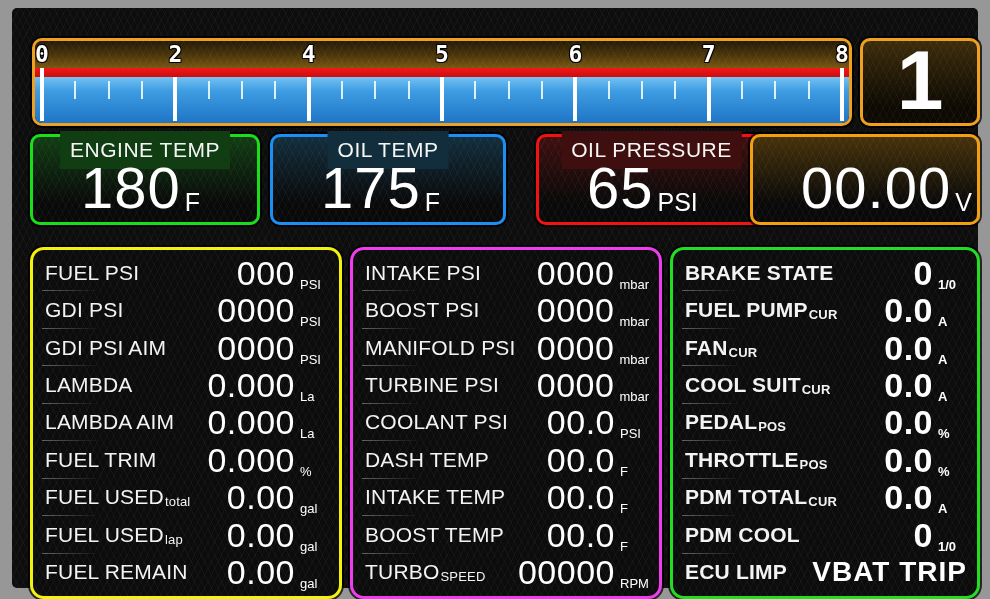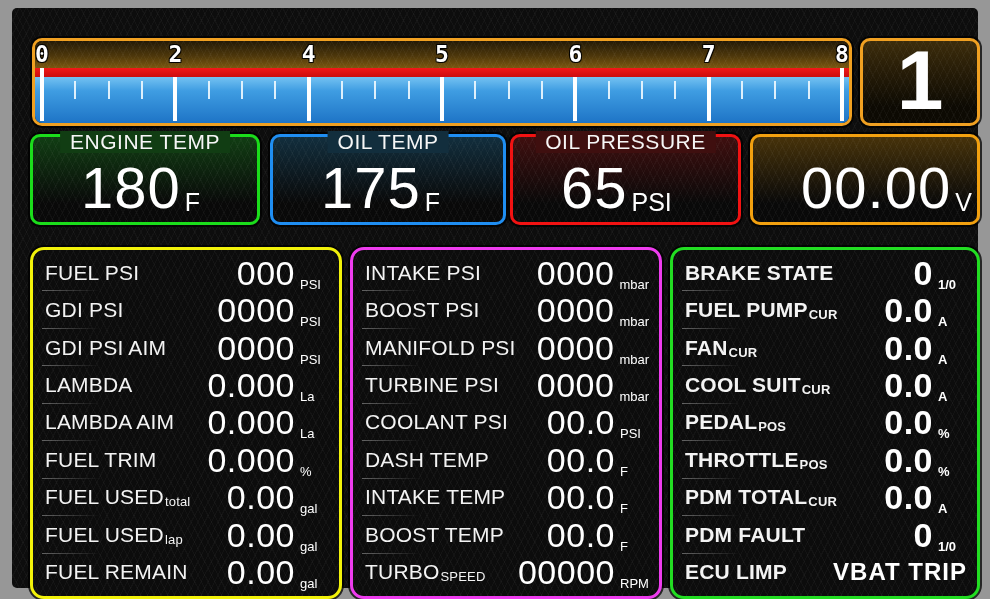--- a/index.html
+++ b/index.html
@@ -38,46 +38,46 @@
             display:flex;align-items:center;justify-content:center;}
   .gear-box span{color:#fff;font-size:84px;font-weight:bold;line-height:1;transform:translateY(-2px);}
 
   
   .gauges{position:absolute;left:0;top:126px;width:100%;height:91px;}
   .gauge{position:absolute;top:0;height:91px;border:3px solid var(--border);border-radius:10px;
          box-shadow:0 0 0 2px rgba(0,0,0,0.75);
          background-image:var(--mesh1),var(--mesh2),linear-gradient(180deg,var(--tint) 0%,#090909 78%);}
   .gauge:nth-child(1){left:18px;width:230px;}
   .gauge:nth-child(2){left:258px;width:236px;}
-  .gauge:nth-child(3){left:498px;width:231px;}
+  .gauge:nth-child(3){left:524px;width:231px;}
   .gauge:nth-child(4){left:738px;width:230px;}
   .gauge-title{position:absolute;top:-6px;left:50%;transform:translateX(-50%);
                font-size:21px;line-height:22px;color:#f6f6f6;white-space:nowrap;
-               padding:0 10px;background-color:var(--tint);letter-spacing:0.5px;}
+               padding:8px 10px;background-color:var(--tint);letter-spacing:0.5px;}
   .gauge-value{position:absolute;left:0;right:0;bottom:5px;text-align:left;color:#fff;
                font-size:58px;line-height:1;letter-spacing:1px;white-space:nowrap;margin-left:48px;}
   .gauge-unit{display:inline-block;font-size:25px;margin-left:4px;transform:translateY(3px);letter-spacing:0;}
 
   
   .panels{position:absolute;left:0;top:227px;width:100%;height:352px;}
   .panel{position:absolute;top:12px;height:352px;border:3px solid var(--border);border-radius:14px;
          box-shadow:0 0 0 2px rgba(0,0,0,0.75);background-color:#0c0c0c;
          background-image:var(--mesh1),var(--mesh2);
          padding:4px 10px 5px 12px;display:flex;flex-direction:column;}
   .panel:nth-child(1){left:18px;width:312px;}
   .panel:nth-child(2){left:338px;width:312px;}
   .panel:nth-child(3){left:658px;width:310px;font-weight:bold;}
   .panel-row{flex:1;display:flex;align-items:center;justify-content:space-between;position:relative;}
   .panel-row + .panel-row::before{content:"";position:absolute;left:-3px;top:-1px;width:58px;height:1px;
          background:linear-gradient(90deg,rgba(200,200,200,0.45),rgba(200,200,200,0));}
   .row-label{font-size:21px;color:#f3f3f3;white-space:nowrap;letter-spacing:0.2px;}
   .row-label .lsub{font-size:13px;display:inline-block;transform:translateY(2px);margin-left:1px;}
   .row-value{display:flex;align-items:baseline;color:#fff;white-space:nowrap;}
   .row-value .num{font-size:34px;line-height:1;letter-spacing:0.5px;}
-  .row-value.text-val .num{font-size:24px;letter-spacing:1px;margin-left:14px;}
+  .row-value.text-val .num{font-size:28px;letter-spacing:1px;margin-left:14px;}
   .row-unit{display:inline-block;font-size:13px;min-width:34px;padding-left:5px;transform:translateY(4px);
             text-align:left;color:#fff;}
 </style>
 </head>
 <body>
 
 <div class="stage">
   <div class="dash">
 
     <div class="rpm-box">
@@ -330,21 +330,21 @@
             </span>
   </div>
           <div class="panel-row">
     <span class="row-label"><span class="ltext">PDM TOTAL</span><span class="lsub">CUR</span></span>
     <span class="row-value">
               <span class="num">0.0</span>
               <span class="row-unit">A</span>
             </span>
   </div>
           <div class="panel-row">
-    <span class="row-label"><span class="ltext">PDM FAULT</span></span>
+    <span class="row-label"><span class="ltext">PDM COOL</span></span>
     <span class="row-value">
               <span class="num">0</span>
               <span class="row-unit">1/0</span>
             </span>
   </div>
           <div class="panel-row">
     <span class="row-label"><span class="ltext">ECU LIMP</span></span>
     <span class="row-value text-val">
               <span class="num">VBAT TRIP</span>
             </span>

